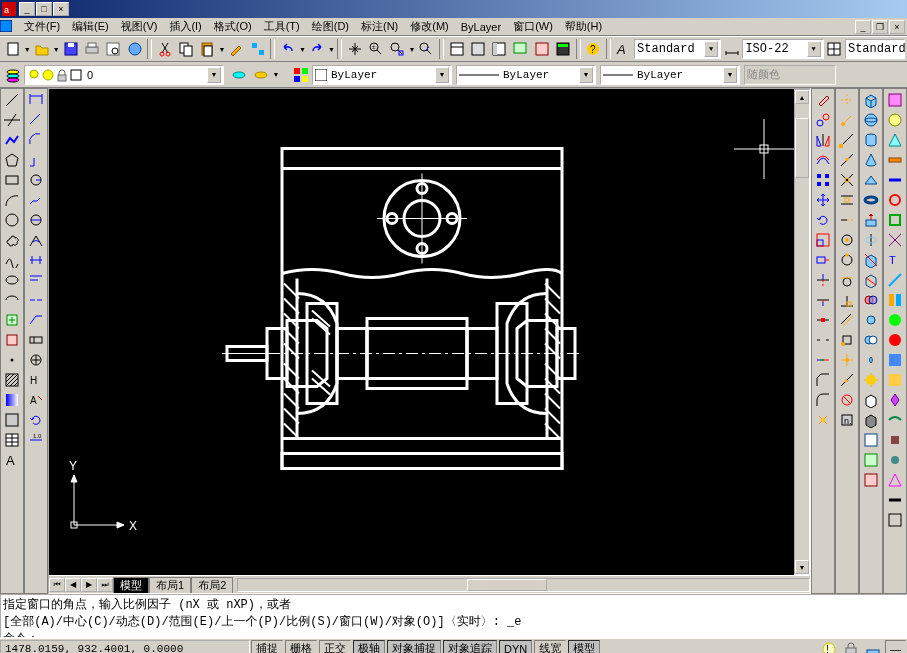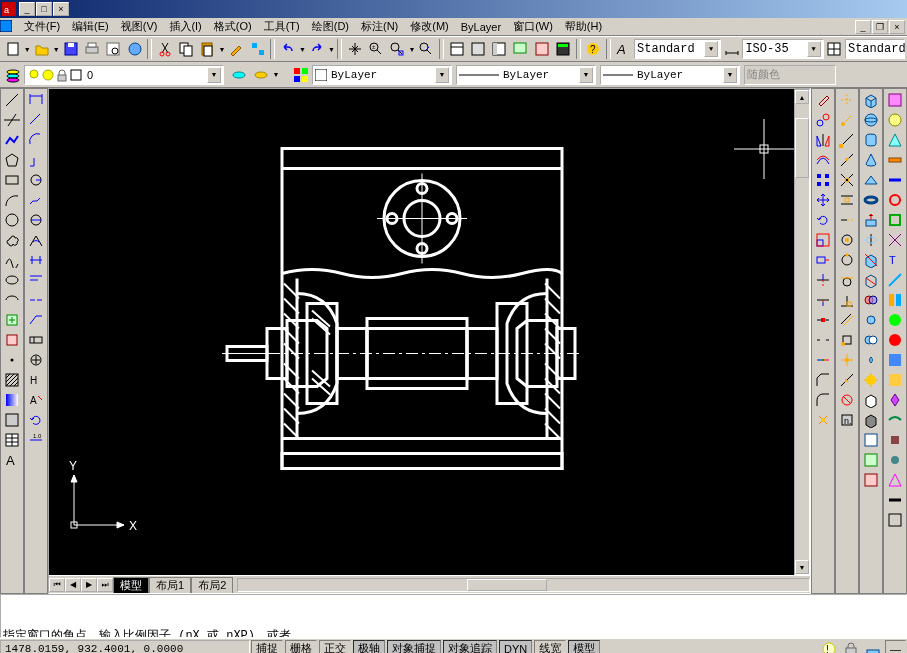--- a/index.html
+++ b/index.html
@@ -37,21 +37,21 @@
 .tab { padding: 0 6px; height: 16px; display: flex; align-items: center; border: 1px solid #808080; border-bottom: none; background: #d4d0c8; font-size: 11px; }
 .tab.active { background: black; color: white; }
 .hscroll { flex: 1; height: 14px; background: #d4d0c8; border: 1px inset #fff; margin-left: 4px; position: relative; }
 .hscroll-thumb { position: absolute; left: 40%; width: 80px; height: 100%; background: #d4d0c8; border: 1px outset #fff; }
 .vscroll { width: 16px; background: #d4d0c8; border: 1px inset #fff; display: flex; flex-direction: column; }
 .vscroll-btn { height: 14px; background: #d4d0c8; border: 1px outset #fff; font-size: 7px; display: flex; align-items: center; justify-content: center; }
 .vscroll-track { flex: 1; position: relative; }
 .vscroll-thumb { position: absolute; top: 3%; width: 100%; height: 60px; background: #d4d0c8; border: 1px outset #fff; }
 
 .cmd-window { height: 44px; background: white; border: 1px inset #fff; font-family: SimSun, "Courier New", monospace; font-size: 12px; padding: 1px 2px; overflow: hidden; }
-.cmd-window .line { white-space: nowrap; margin-top: 31px; }
+.cmd-window .line { white-space: nowrap; }
 
 .status-bar { height: 20px; background: #d4d0c8; display: flex; align-items: center; border-top: 1px solid #fff; }
 .coords { width: 250px; padding: 0 4px; border: 1px inset #fff; height: 18px; display: flex; align-items: center; font-family: "Courier New"; font-size: 11px; background: #d4d0c8; }
 .status-btn { padding: 0 4px; height: 18px; border: 1px inset #d4d0c8; display: flex; align-items: center; font-size: 11px; margin: 0 1px; }
 .status-btn.on { border: 1px inset #808080; background: #c0c0c0; }
 
 .drawing { position: absolute; left: 50%; top: 50%; transform: translate(-50%, -55%); }
 .flex-spacer { flex: 1; }
 </style>
 </head>
@@ -255,21 +255,21 @@
   <div class="fontbox" style="width:90px">
       <span>Standard</span>
       <span class="drop-arrow">▼</span>
     </div>
   <div class="tbtn">
       <svg width="16" height="16">
         <path d="M2 12h12M2 10v4M14 10v4" stroke="#000" fill="none"></path>
       </svg>
     </div>
   <div class="fontbox" style="width:84px">
-      <span>ISO-35</span>
+      <span>ISO-22</span>
       <span class="drop-arrow">▼</span>
     </div>
   <div class="tbtn">
       <svg width="16" height="16">
         <rect x="2" y="2" width="12" height="12" fill="#fff" stroke="#000"></rect>
         <line x1="8" y1="2" x2="8" y2="14" stroke="#000"></line>
         <line x1="2" y1="8" x2="14" y2="8" stroke="#000"></line>
       </svg>
     </div>
   <div class="fontbox" style="width:60px">
@@ -1110,20 +1110,21 @@
     <div class="tbtn">
         <svg width="16" height="16">
           <rect x="2" y="2" width="12" height="12" fill="none" stroke="#000"></rect>
         </svg>
       </div>
   </div>
 </div>
 
 <div class="cmd-window">
   <div class="line">指定窗口的角点，输入比例因子 (nX 或 nXP)，或者</div>
+  <div class="line">[全部(A)/中心(C)/动态(D)/范围(E)/上一个(P)/比例(S)/窗口(W)/对象(O)]〈实时〉: _e</div>
   <div class="line">命令：</div>
 </div>
 
 <div class="status-bar">
   <div class="coords">1478.0159, 932.4001, 0.0000</div>
   <div class="status-btn">捕捉</div>
   <div class="status-btn">栅格</div>
   <div class="status-btn">正交</div>
   <div class="status-btn on">极轴</div>
   <div class="status-btn on">对象捕捉</div>

